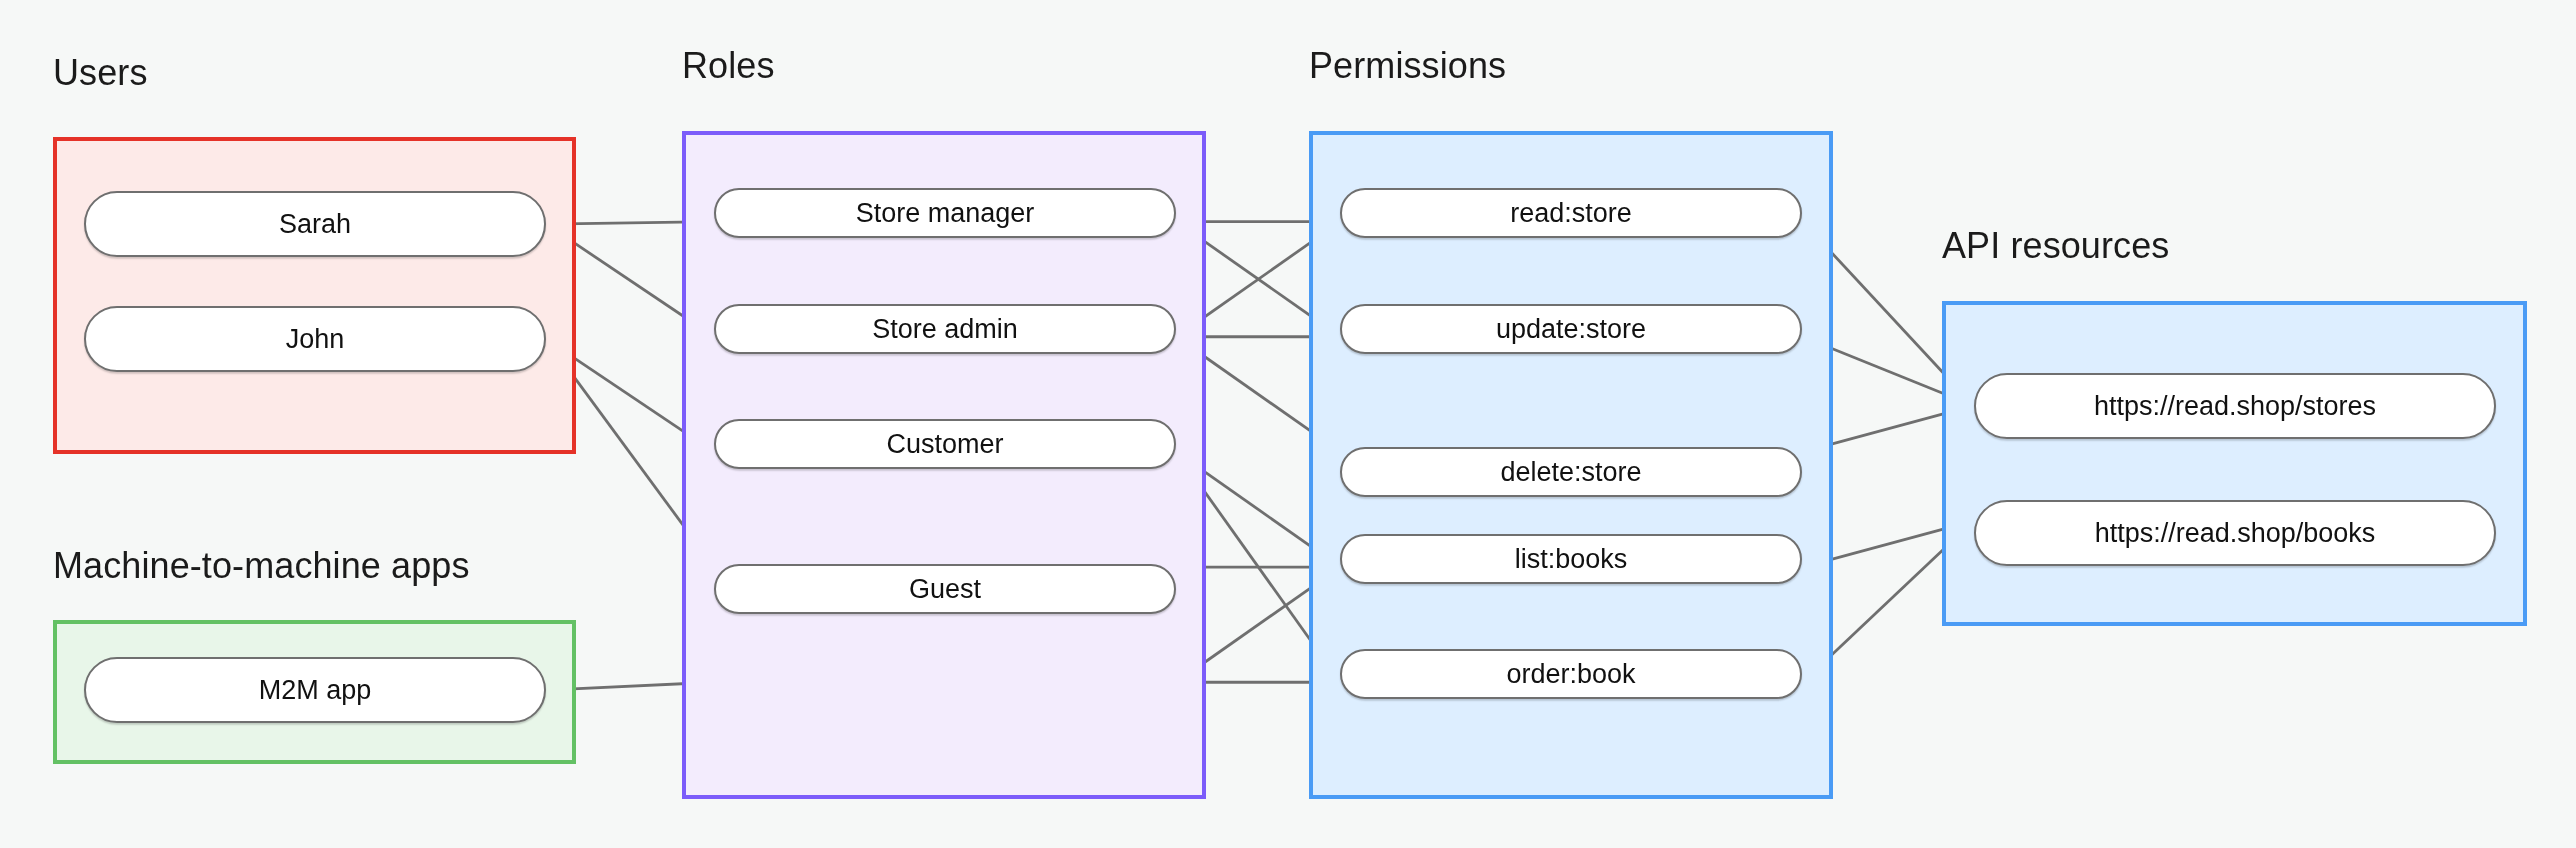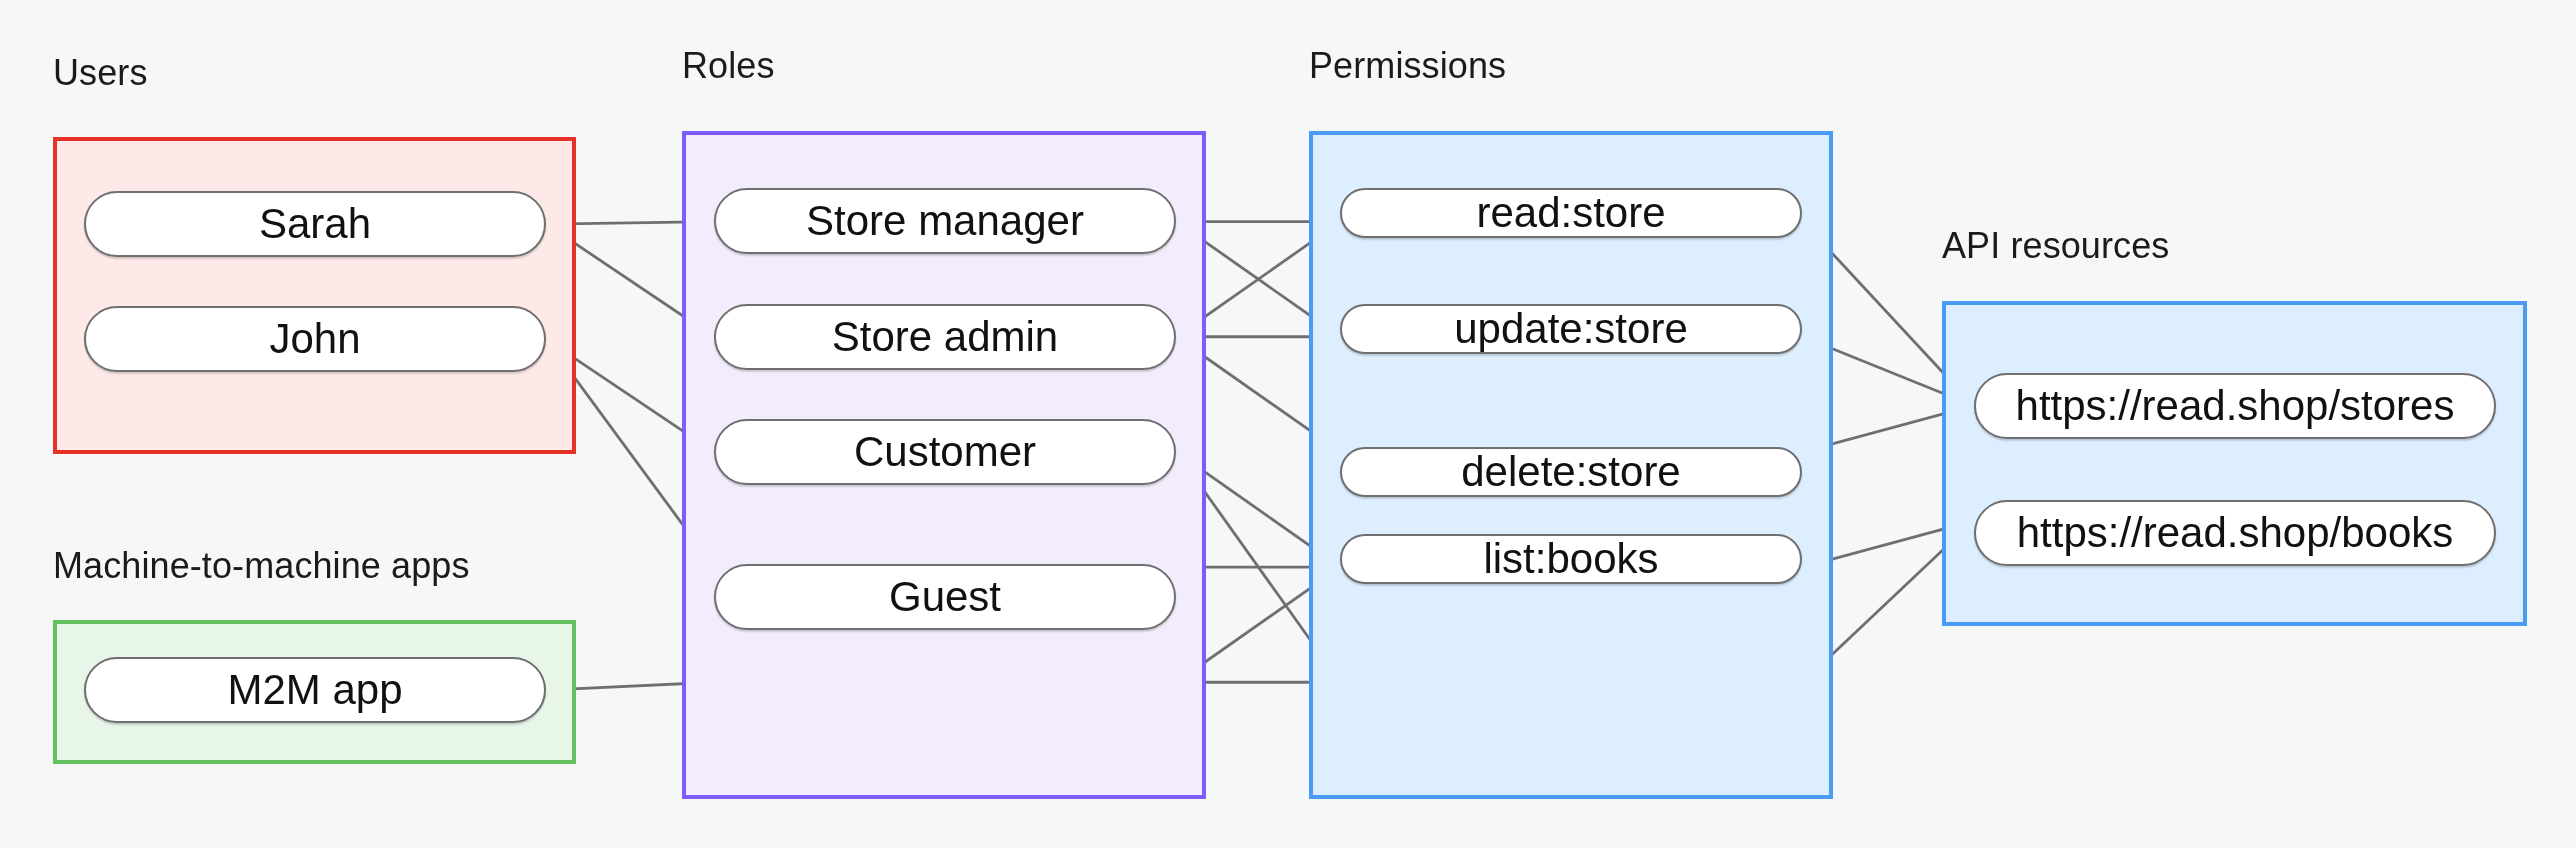--- a/index.html
+++ b/index.html
@@ -37,28 +37,28 @@
   
   .node{
     position:absolute;
     background:#ffffff;
     border:2.6px solid #6f6f6f;
     border-radius:35px;
     box-sizing:border-box;
     display:flex;
     align-items:center;
     justify-content:center;
-    font-size:42px;
+    font-size:27px;
     color:#111111;
     white-space:nowrap;
     box-shadow:0 1.7px 1.7px rgba(0,0,0,0.18);
   }
   .node.users{left:84px; width:462px; height:66px;}
   .node.m2m  {left:84px; width:462px; height:66px;}
-  .node.role {left:714px;width:462px; height:66px;}
+  .node.role {left:714px;width:462px; height:50px;}
   .node.perm {left:1340px;width:462px;height:50px;}
   .node.api  {left:1974px;width:522px;height:66px;}
 
   
   .r1{top:191px;} .r2{top:306px;}
   .m1{top:657px;}
   .rl1{top:188px;} .rl2{top:304px;} .rl3{top:419px;} .rl4{top:556px;margin-top:8px;} .rl5{top:649px;}
   .pm1{top:188px;} .pm2{top:304px;} .pm3{top:419px;margin-top:28px;} .pm4{top:534px;} .pm5{top:649px;}
   .ap1{top:373px;} .ap2{top:500px;}
 
@@ -148,20 +148,23 @@
     </div>
   <div class="node perm pm2">
       <span>update:store</span>
     </div>
   <div class="node perm pm3">
       <span>delete:store</span>
     </div>
   <div class="node perm pm4">
       <span>list:books</span>
     </div>
+  <div class="node perm pm5">
+      <span>order:book</span>
+    </div>
 
   <div class="group-label" id="lbl-api">API resources</div>
   <div class="group" id="grp-api"></div>
   <div class="node api ap1">
       <span>https://read.shop/stores</span>
     </div>
   <div class="node api ap2">
       <span>https://read.shop/books</span>
     </div>
 

